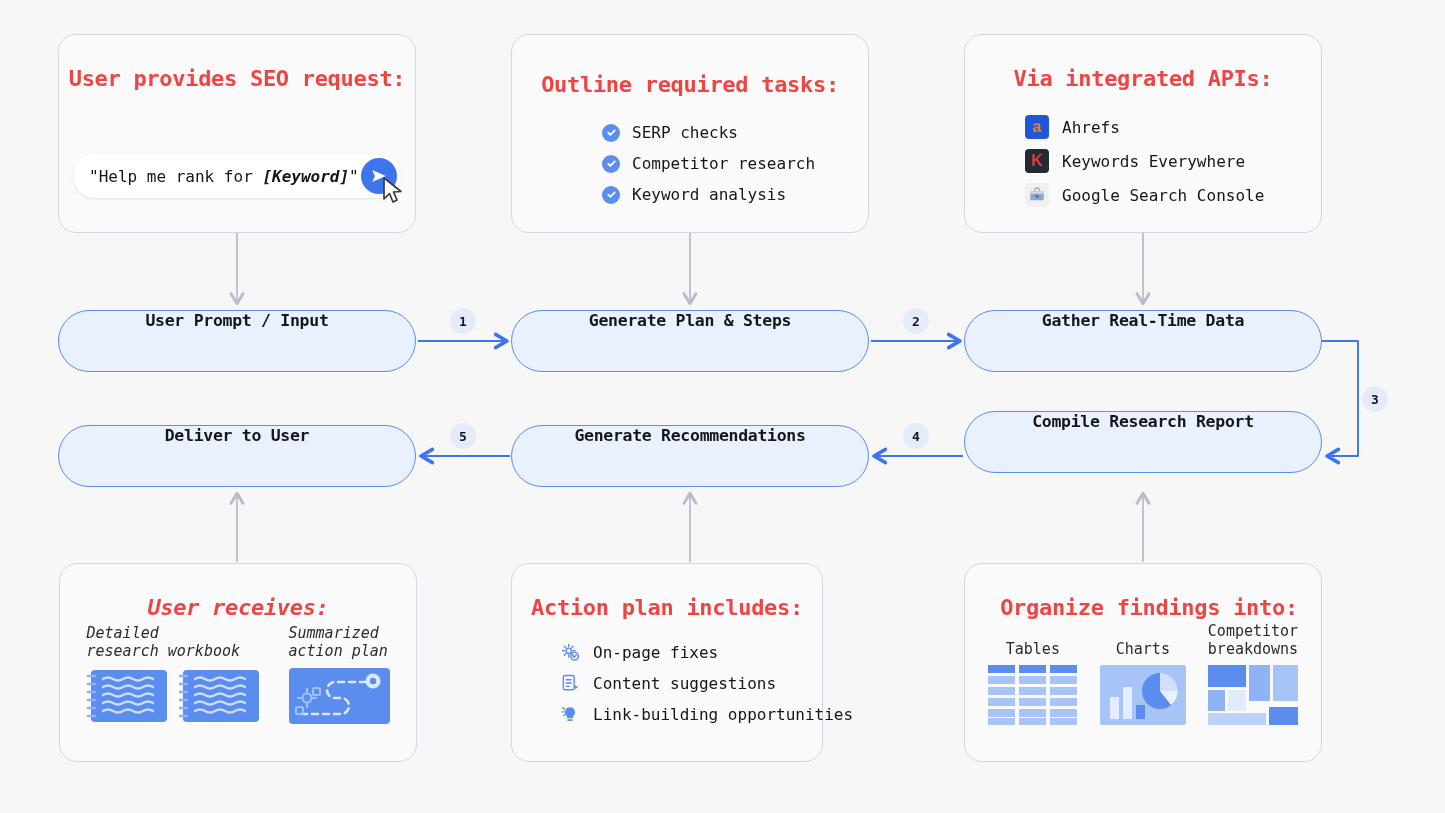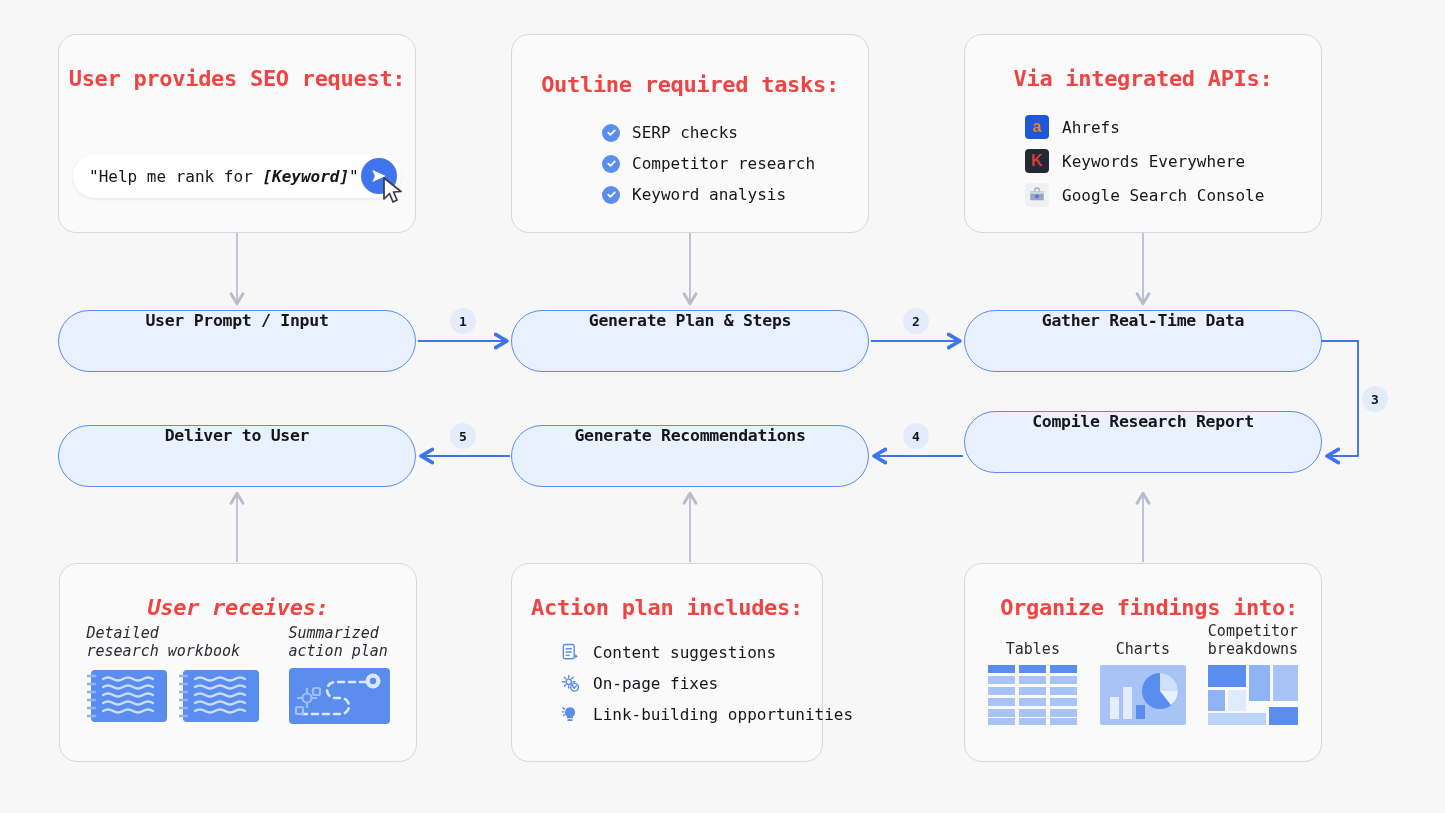--- a/index.html
+++ b/index.html
@@ -314,37 +314,37 @@
         </div>
       </div>
     </div>
   </div>
 
   <div class="card" style="left:511px; top:563px; width:312px; height:199px;">
     <div class="card-title" style="margin-top:31px;">Action plan includes:</div>
     <div class="feat-list">
       <div class="feat-row">
         <svg width="20" height="20" viewBox="0 0 24 24">
-          <rect x="4" y="3" width="13" height="17" rx="2" fill="none" stroke="#5b8def" stroke-width="1.7"></rect>
-          <path d="M7.5,8 h6 M7.5,12 h6 M7.5,16 h3.5" stroke="#5b8def" stroke-width="1.7" stroke-linecap="round"></path>
-          <path d="M19,14 l.9,2.1 2.1,.9 -2.1,.9 -.9,2.1 -.9,-2.1 -2.1,-.9 2.1,-.9 Z" fill="#5b8def"></path>
-        </svg>
-        <span class="feat-label">Content suggestions</span>
-      </div>
-      <div class="feat-row">
-        <svg width="20" height="20" viewBox="0 0 24 24">
           <circle cx="10.5" cy="10.5" r="3.2" fill="none" stroke="#5b8def" stroke-width="1.7"></circle>
           <g stroke="#5b8def" stroke-width="1.7" stroke-linecap="round">
             <path d="M10.5,3 v2.4 M10.5,15.6 v2.4 M3,10.5 h2.4 M15.6,10.5 h2.4
                      M5.2,5.2 l1.7,1.7 M14.1,14.1 l1.7,1.7 M15.8,5.2 l-1.7,1.7 M6.9,14.1 l-1.7,1.7"></path>
           </g>
           <circle cx="17.5" cy="17" r="4.6" fill="none" stroke="#5b8def" stroke-width="1.7"></circle>
           <path d="M15.6,17 l1.4,1.4 2.6,-2.8" fill="none" stroke="#5b8def" stroke-width="1.7" stroke-linecap="round" stroke-linejoin="round"></path>
         </svg>
         <span class="feat-label">On-page fixes</span>
+      </div>
+      <div class="feat-row">
+        <svg width="20" height="20" viewBox="0 0 24 24">
+          <rect x="4" y="3" width="13" height="17" rx="2" fill="none" stroke="#5b8def" stroke-width="1.7"></rect>
+          <path d="M7.5,8 h6 M7.5,12 h6 M7.5,16 h3.5" stroke="#5b8def" stroke-width="1.7" stroke-linecap="round"></path>
+          <path d="M19,14 l.9,2.1 2.1,.9 -2.1,.9 -.9,2.1 -.9,-2.1 -2.1,-.9 2.1,-.9 Z" fill="#5b8def"></path>
+        </svg>
+        <span class="feat-label">Content suggestions</span>
       </div>
       <div class="feat-row">
         <svg width="20" height="20" viewBox="0 0 24 24">
           <path d="M12,4 a6,6 0 0 1 3.6,10.8 V17 h-7.2 v-2.2 A6,6 0 0 1 12,4 Z" fill="#5b8def"></path>
           <rect x="8.8" y="18.4" width="6.4" height="2" rx="1" fill="#5b8def"></rect>
           <g stroke="#5b8def" stroke-width="1.7" stroke-linecap="round">
             <path d="M3.4,4.6 l2,1.6 M2.6,9.4 h2.3 M4.2,13.8 l1.9,-1.2"></path>
           </g>
         </svg>
         <span class="feat-label">Link-building opportunities</span>

